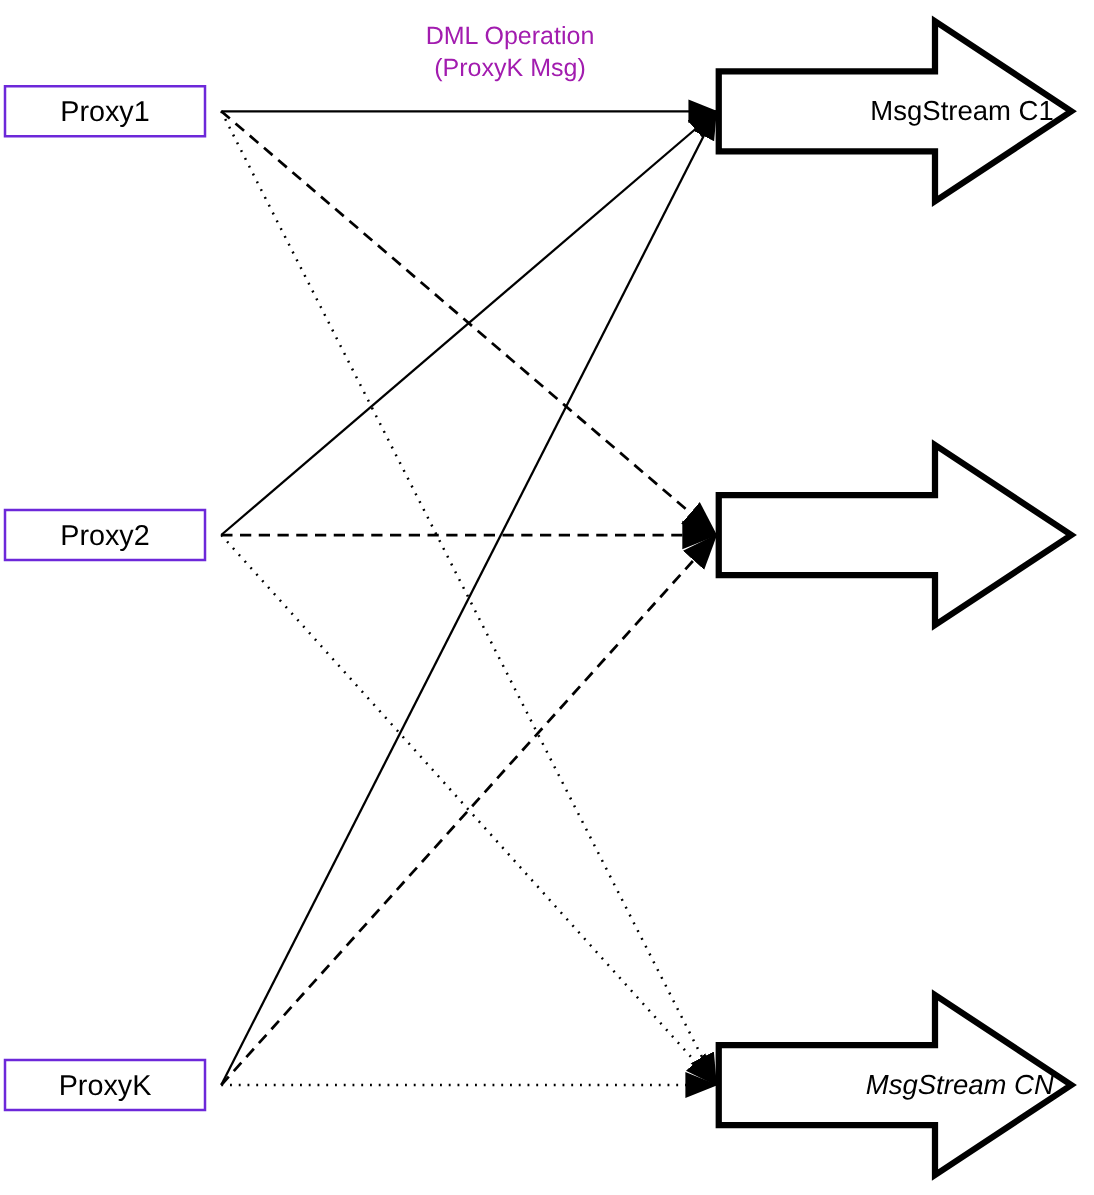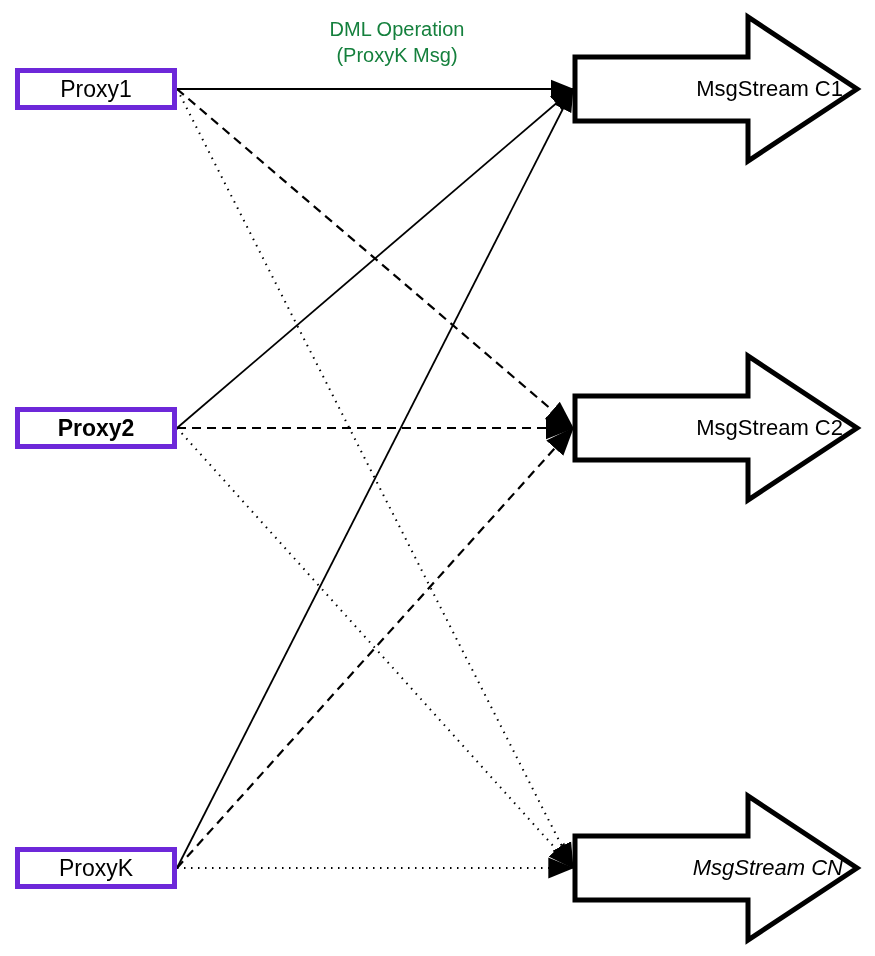--- a/index.html
+++ b/index.html
@@ -17,44 +17,44 @@
   }
   .edge-svg {
     position: absolute;
     left: 0;
     top: 0;
     width: 875px;
     height: 956px;
   }
   .diagram-title {
     position: absolute;
-    left: 272px;
+    left: 283px;
     top: 16px;
     width: 250px;
     text-align: center;
     font-size: 20px;
     line-height: 1.3;
-    color: #15803d;
+    color: #a21caf;
   }
   .proxy-node {
     position: absolute;
-    left: 15px;
+    left: 3px;
     width: 162px;
     height: 42px;
     background: #ffffff;
-    border: 5px solid #6d28d9;
+    border: 2px solid #6d28d9;
     box-sizing: border-box;
     display: flex;
     align-items: center;
     justify-content: center;
     font-size: 23px;
     color: #000000;
   }
   #proxy1-node { top: 68px; }
-  #proxy2-node { top: 407px; font-weight: bold; }
+  #proxy2-node { top: 407px; }
   #proxyk-node { top: 847px; }
   .stream-label {
     position: absolute;
     left: 588px;
     width: 255px;
     height: 30px;
     text-align: right;
     font-size: 22px;
     line-height: 30px;
     color: #000000;
@@ -104,16 +104,15 @@
     <span>Proxy1</span>
   </div>
   <div class="proxy-node" id="proxy2-node">
     <span>Proxy2</span>
   </div>
   <div class="proxy-node" id="proxyk-node">
     <span>ProxyK</span>
   </div>
 
   <div class="stream-label" id="stream-c1-label">MsgStream C1</div>
-  <div class="stream-label" id="stream-c2-label">MsgStream C2</div>
   <div class="stream-label" id="stream-cn-label">MsgStream CN</div>
 
 </div>
 
 </body></html>

